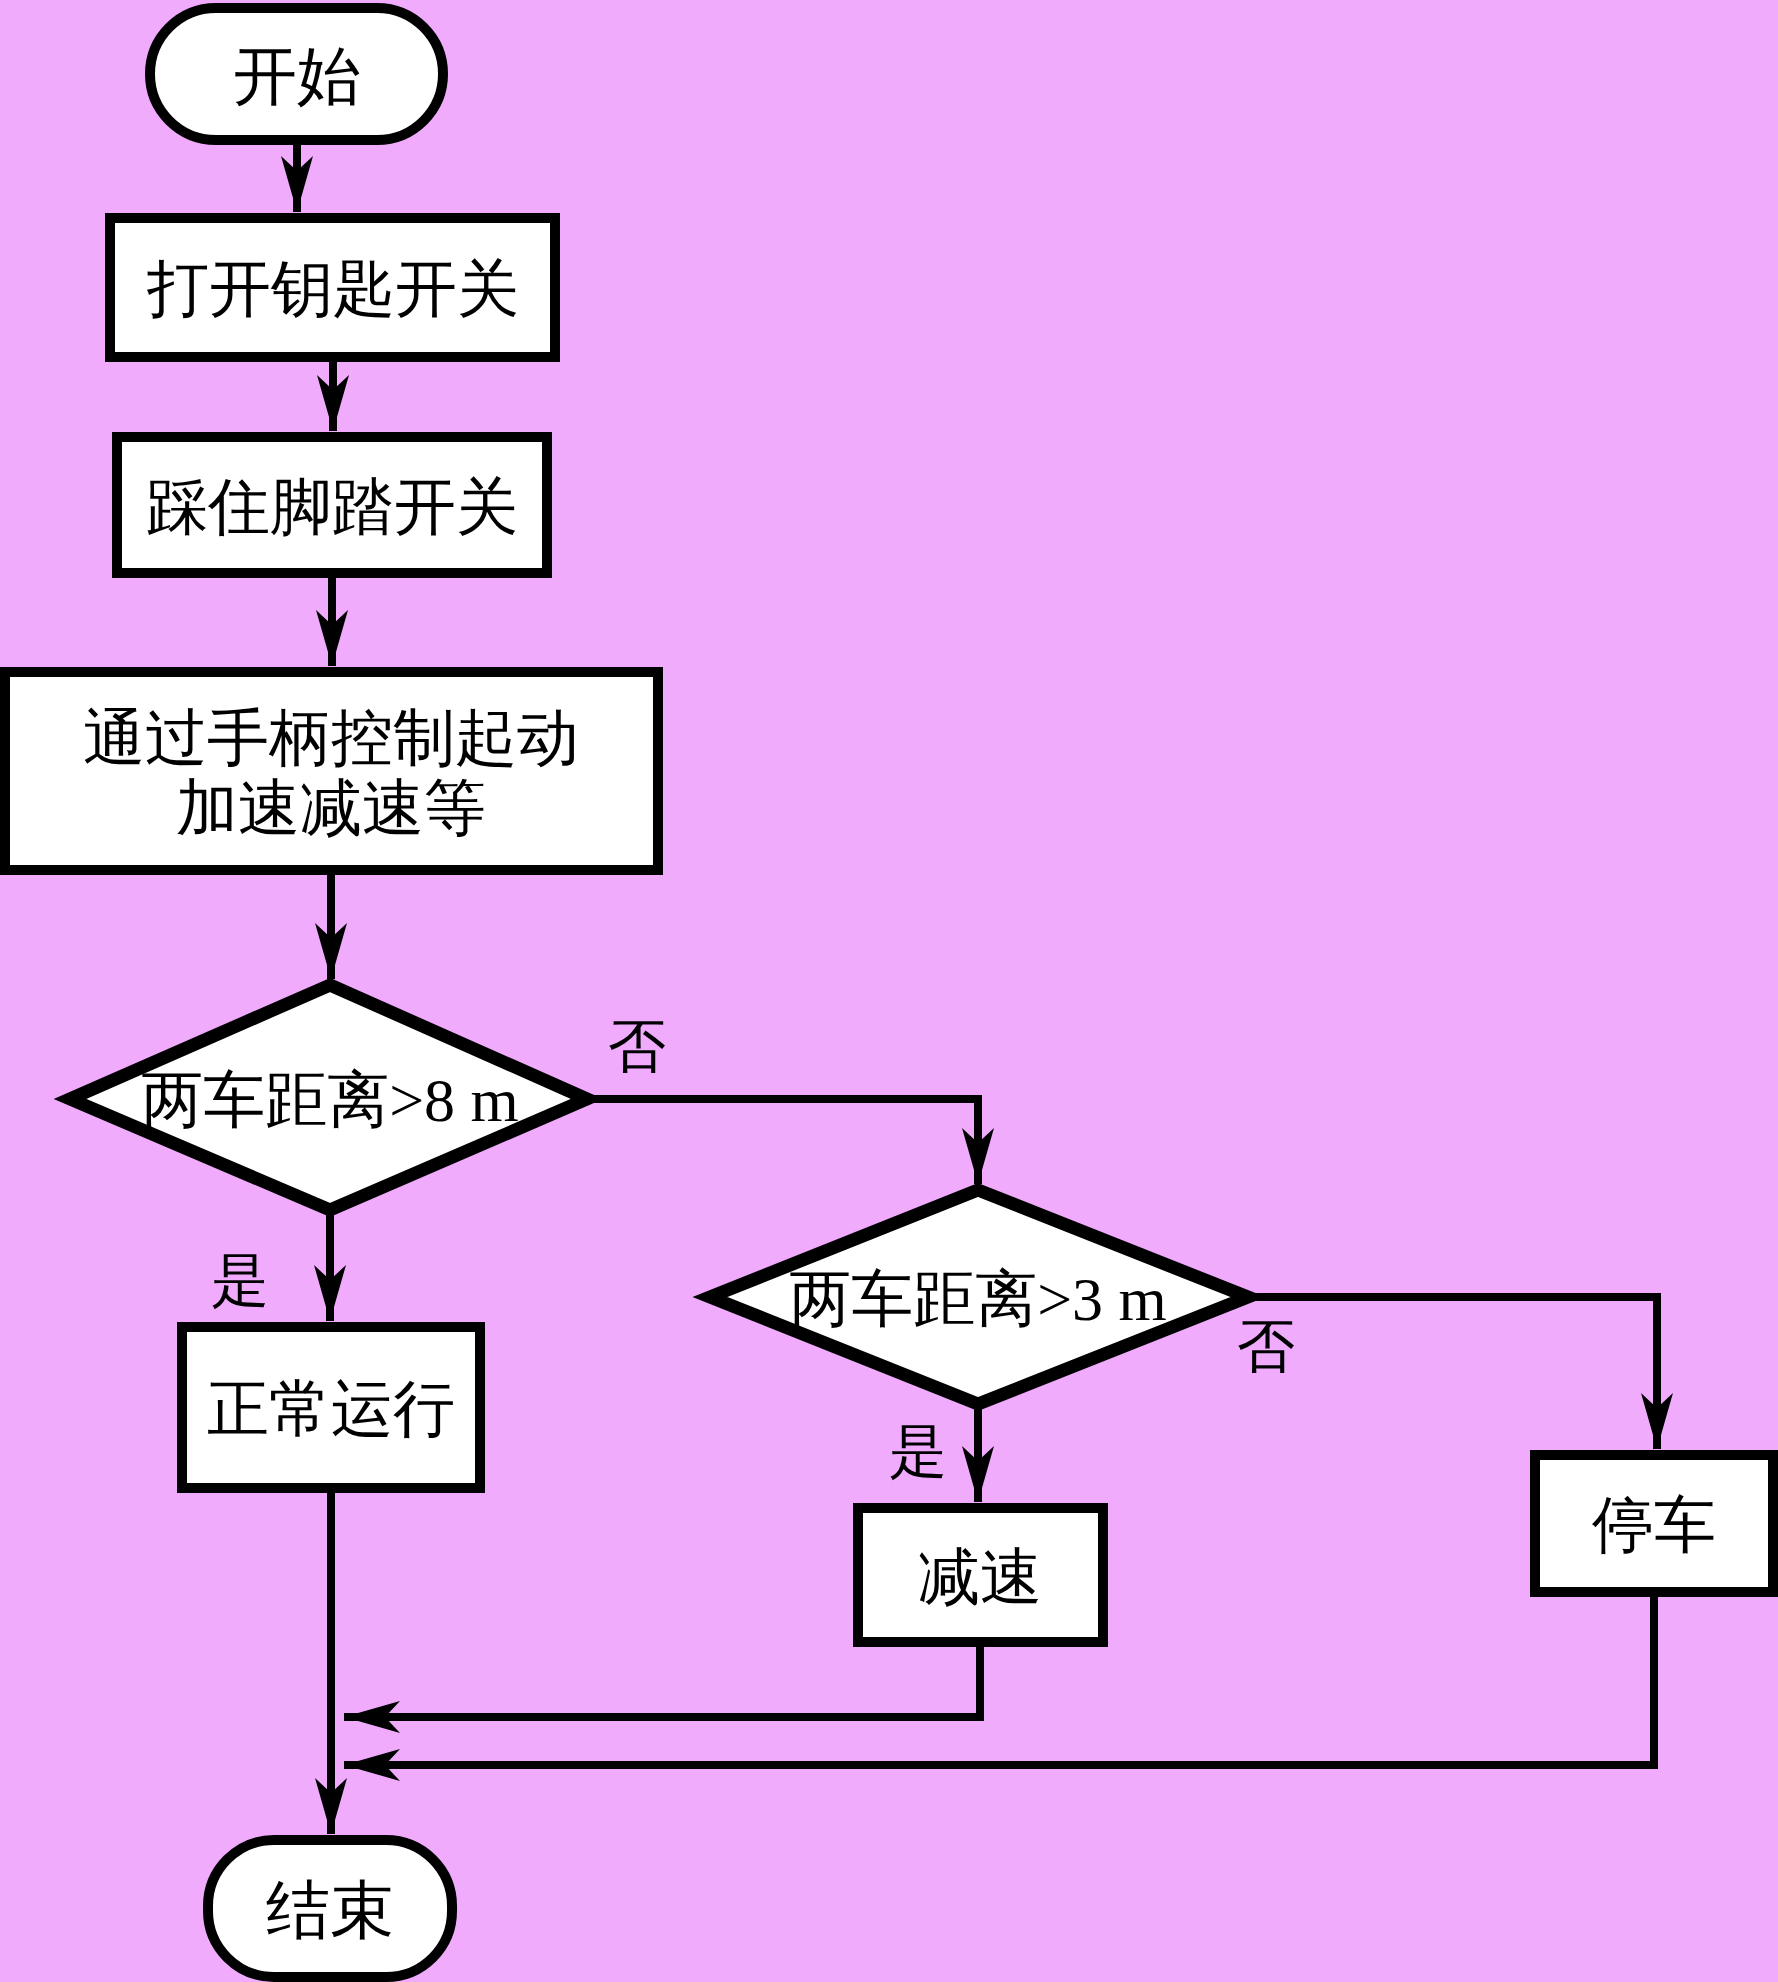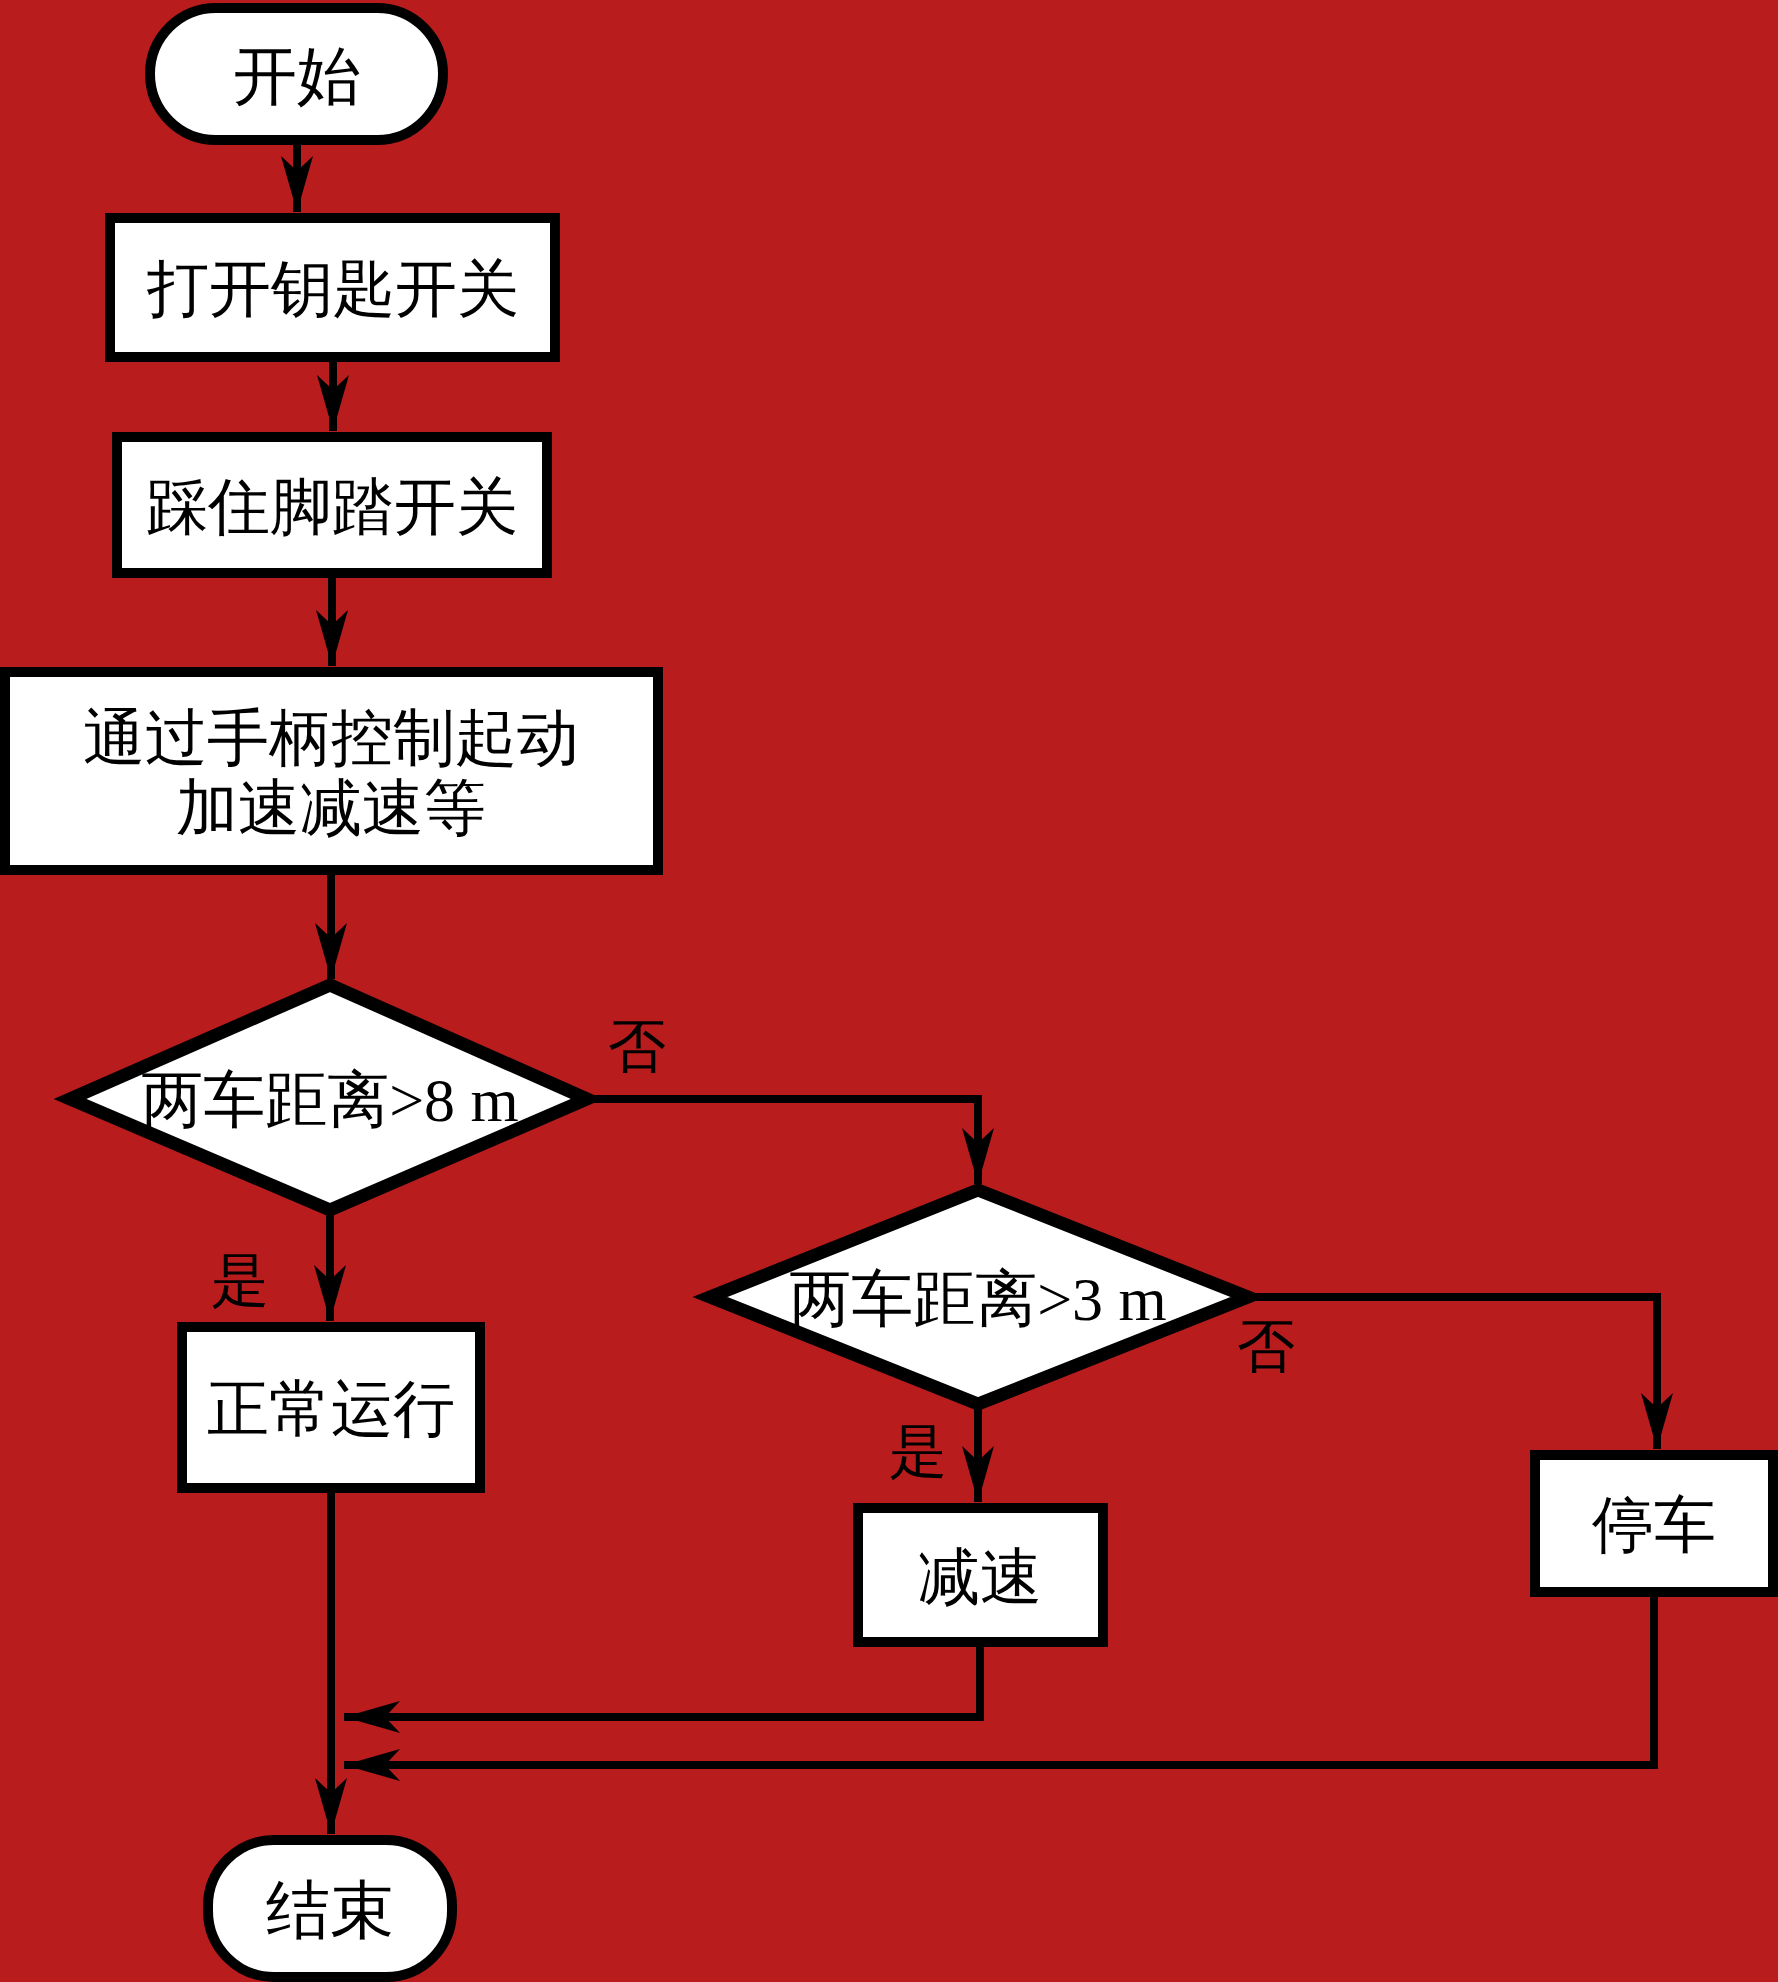--- a/index.html
+++ b/index.html
@@ -1,16 +1,16 @@
 <!DOCTYPE html>
 <html><head>
 <meta charset="utf-8">
 <style>
   html,body{margin:0;padding:0;background:#ffffff;}
-  .canvas{width:1778px;height:1982px;position:relative;background:#b91c1c;}
+  .canvas{width:1778px;height:1982px;position:relative;background:#f0abfc;}
   svg{display:block;}
   .shape{fill:#ffffff;stroke:#000000;}
   .conn{fill:none;stroke:#000000;stroke-width:8;}
   .node-label{font-family:"Liberation Serif","DejaVu Serif",serif;font-size:62px;fill:#000000;
               text-anchor:middle;dominant-baseline:central;}
   .big-label{font-size:64px;}
   .branch-label{font-family:"Liberation Serif","DejaVu Serif",serif;font-size:58px;fill:#000000;
                 text-anchor:middle;dominant-baseline:central;}
 </style>
 </head>

